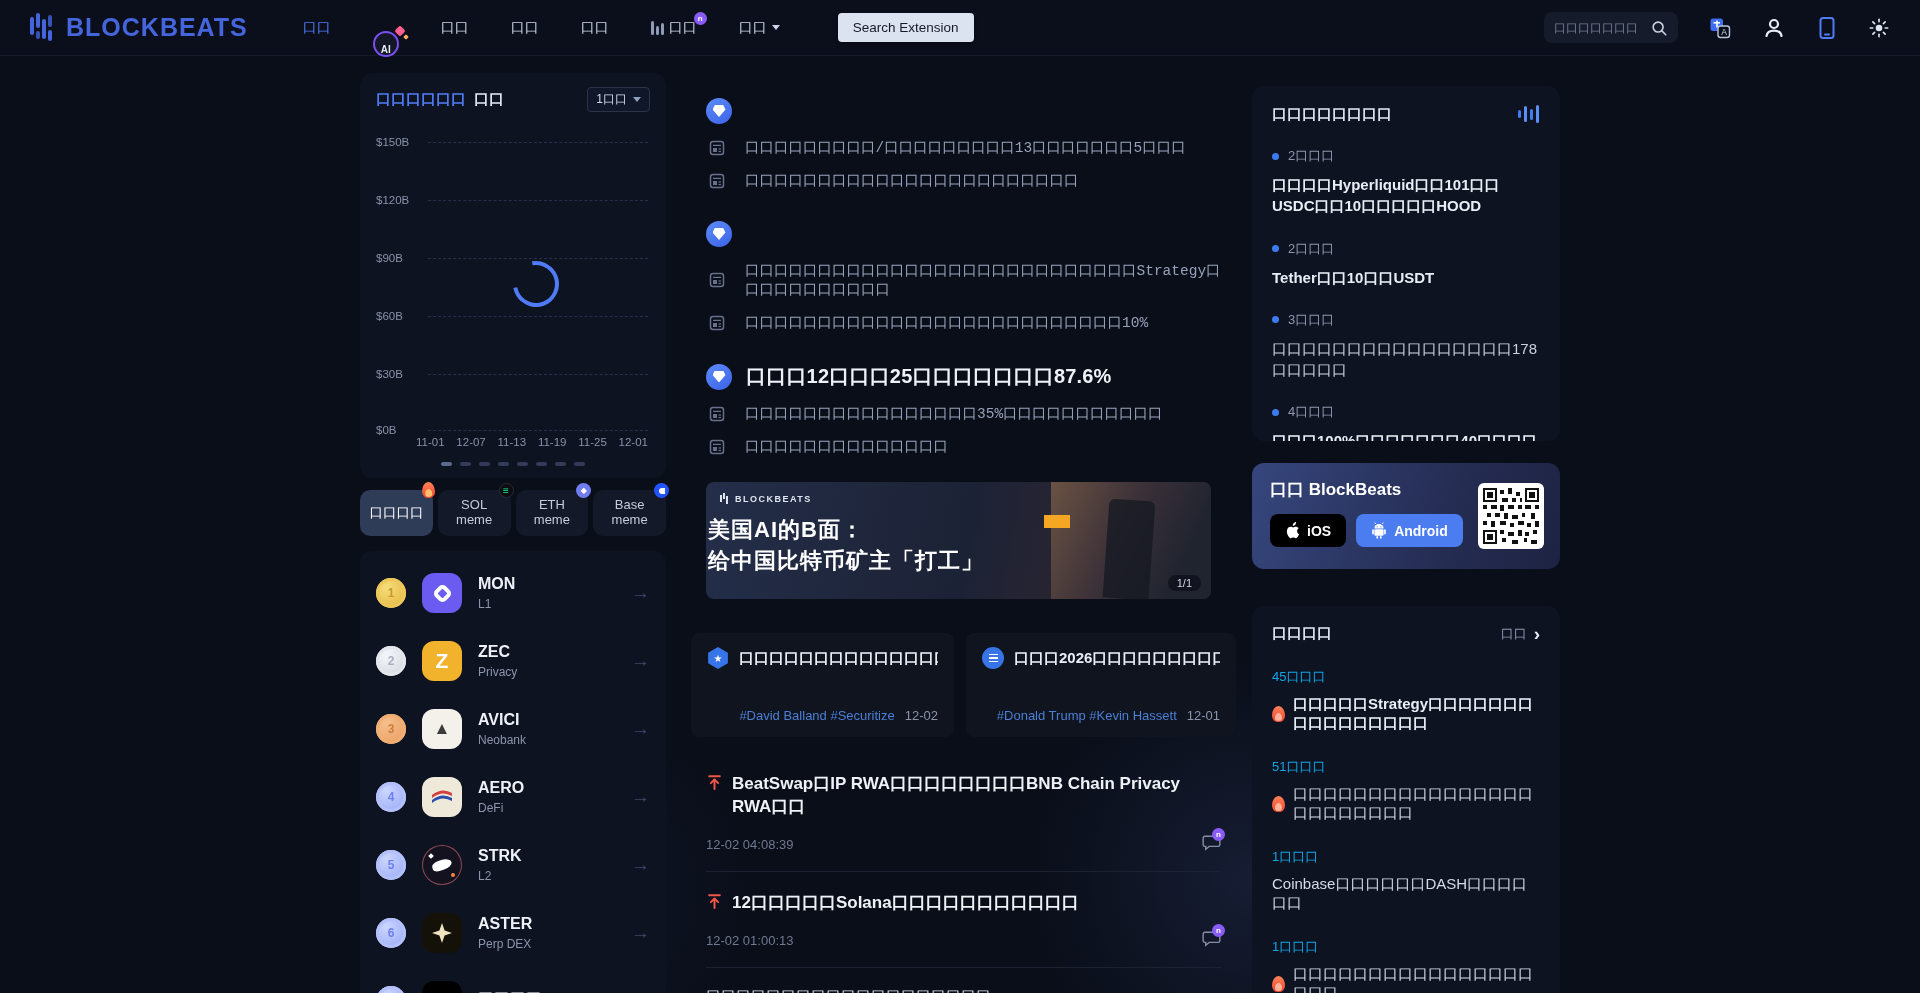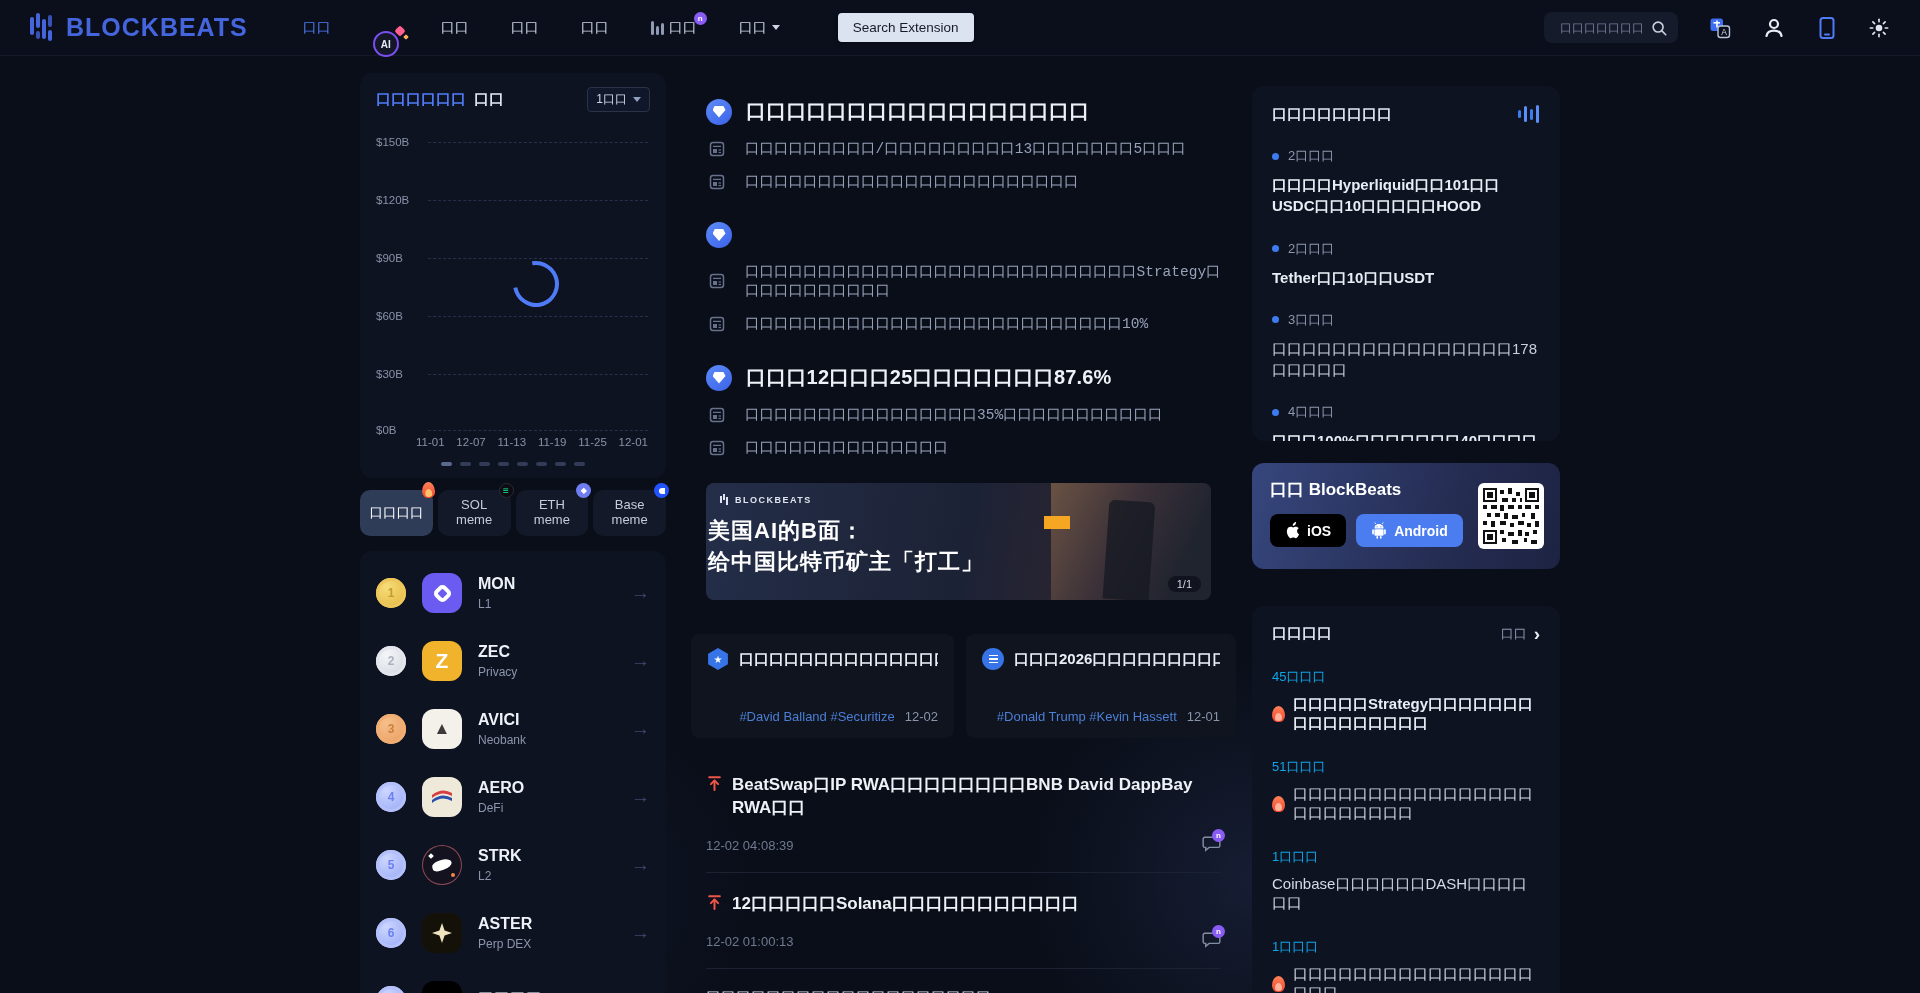--- a/index.html
+++ b/index.html
@@ -18,21 +18,21 @@
     position:relative; z-index:5;
   }
   .logo { display:flex; align-items:center; gap:10px; }
   .logo-text { font-size:25px; font-weight:800; letter-spacing:1px; color:#4565dd; }
   .mainnav { display:flex; align-items:center; gap:42px; margin-left:55px; font-size:14px; color:#ccd3e3; }
   .navitem { position:relative; cursor:pointer; display:flex; align-items:center; gap:5px; }
   .navitem.active { color:#4f7bf7; }
   .ai-badge {
     width:26px; height:26px; border-radius:50%;
     border:2px solid #7a4ff0; background:#131728;
-    display:flex; align-items:center; justify-content:center;
+    display:flex; align-items:flex-end; justify-content:center;
     font-size:10px; font-weight:700; color:#e8ecf4; position:relative;margin-top:33px;
   }
   .sparkle { position:absolute; width:8px; height:8px; background:#ff5f8f; transform:rotate(45deg); top:-6px; right:-7px; border-radius:2px; }
   .sparkle2 { position:absolute; width:4px; height:4px; background:#ffac63; transform:rotate(45deg); top:2px; right:-11px; border-radius:1px; }
   .minibars { display:inline-flex; align-items:flex-end; gap:2px; height:14px; }
   .minibars i { width:3px; background:#8f9bb5; border-radius:2px; display:block; }
   .nbadge {
     position:absolute; top:-7px; right:-10px; width:13px; height:13px; border-radius:50%;
     background:#8a5cf6; color:#fff; font-size:8px; font-weight:700;
     display:flex; align-items:center; justify-content:center;
@@ -43,21 +43,21 @@
     font-size:13.5px; font-weight:500; padding:7px 15px; border-radius:4px;
     border:none; cursor:pointer; box-shadow:0 1px 4px rgba(0,0,0,.4);
   }
   .nav-right { margin-left:auto; display:flex; align-items:center; gap:30px; }
   .searchbox {
     width:134px; height:31px; background:#151b2b; border-radius:8px;
     display:flex; align-items:center; padding:0 10px; gap:6px;
   }
   .searchbox input {
     flex:1; min-width:0; background:transparent; border:none; outline:none;
-    color:#cfd6e6; font-size:12px; font-family:"Liberation Sans", sans-serif;text-align:right;
+    color:#cfd6e6; font-size:12px; font-family:"Liberation Sans", sans-serif;
   }
   .searchbox input::placeholder { color:#6f7992; }
   .iconbtn { cursor:pointer; display:flex; align-items:center; justify-content:center; }
 
   
   .page { position:absolute; left:360px; top:72px; width:1200px; display:flex; }
   .col-left { width:306px; margin-right:25px; }
   .col-mid  { width:545px; margin-right:16px; }
   .col-right{ width:308px; }
 
@@ -494,21 +494,20 @@
 
   <div class="col-mid">
 
     <div class="digest">
 
       <div class="dgroup">
         <div class="dhead">
           <span class="shield">
               <i></i>
             </span>
-          <span class="dtitle">口口口口口口口口口口口口口口口口口</span>
         </div>
         <div class="ditem">
           <svg width="16" height="16" viewBox="0 0 16 16">
               <rect x="1.5" y="1.5" width="13" height="13" rx="2.5" fill="none" stroke="#67718c" stroke-width="1.5"></rect>
               <line x1="4" y1="5.4" x2="12" y2="5.4" stroke="#67718c" stroke-width="1.3"></line>
               <rect x="4" y="8" width="4" height="4" fill="#67718c"></rect>
               <line x1="9.5" y1="9" x2="12" y2="9" stroke="#67718c" stroke-width="1.2"></line>
               <line x1="9.5" y1="11.5" x2="12" y2="11.5" stroke="#67718c" stroke-width="1.2"></line>
             </svg>
           <span class="dtext">口口口口口口口口口/口口口口口口口口口13口口口口口口口5口口口</span>
@@ -629,21 +628,21 @@
     </div>
 
     <div class="newslist">
       <div class="nitem">
         <div class="ntitle-row">
           <svg width="17" height="17" viewBox="0 0 16 16" style="flex:none;margin-top:2px">
               <line x1="3" y1="2.2" x2="13" y2="2.2" stroke="#ef5648" stroke-width="1.9" stroke-linecap="round"></line>
               <line x1="8" y1="14" x2="8" y2="5.4" stroke="#ef5648" stroke-width="1.9" stroke-linecap="round"></line>
               <polyline points="4.6,8.6 8,5.2 11.4,8.6" fill="none" stroke="#ef5648" stroke-width="1.9" stroke-linecap="round" stroke-linejoin="round"></polyline>
             </svg>
-          <span class="ntitle">BeatSwap口IP RWA口口口口口口口口BNB David DappBay RWA口口</span>
+          <span class="ntitle">BeatSwap口IP RWA口口口口口口口口BNB Chain Privacy RWA口口</span>
         </div>
         <div class="nfoot">
           <span class="ntime">12-02 04:08:39</span>
           <span class="cmt">
             <svg width="19" height="18" viewBox="0 0 20 19">
                 <path d="M3 3.5 h14 a1.8 1.8 0 0 1 1.8 1.8 v7 a1.8 1.8 0 0 1 -1.8 1.8 h-9.5 l-3.6 3 v-3 h-0.9 a1.8 1.8 0 0 1 -1.8 -1.8 v-7 a1.8 1.8 0 0 1 1.8 -1.8 z" fill="none" stroke="#848ea4" stroke-width="1.5"></path>
               </svg>
             <span class="nbadge">n</span>
           </span>
         </div>

